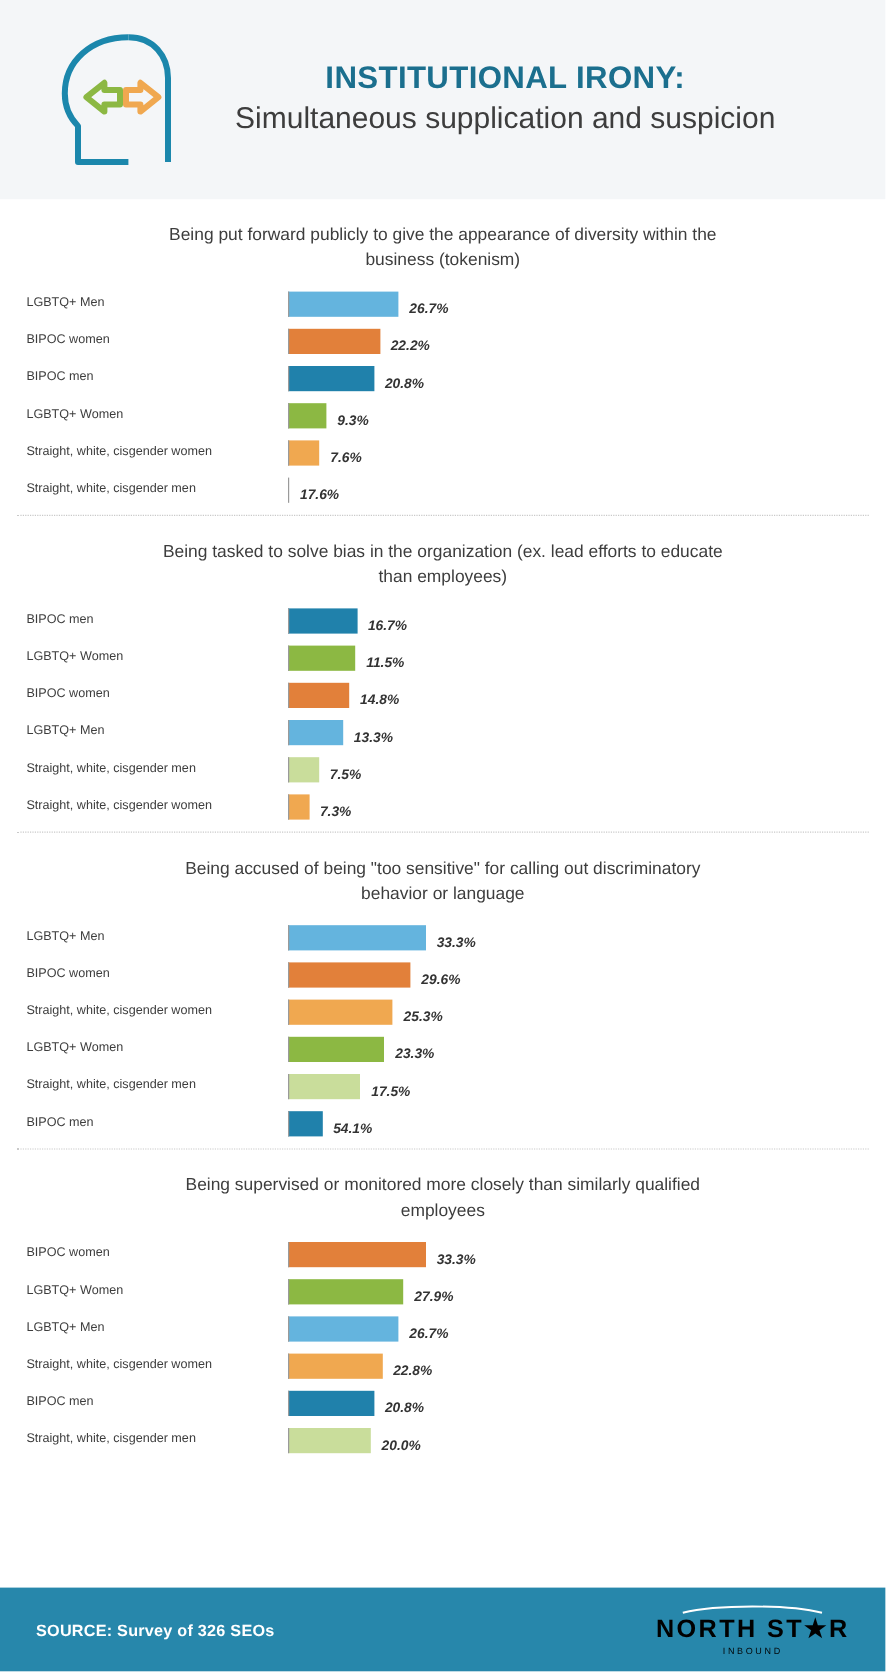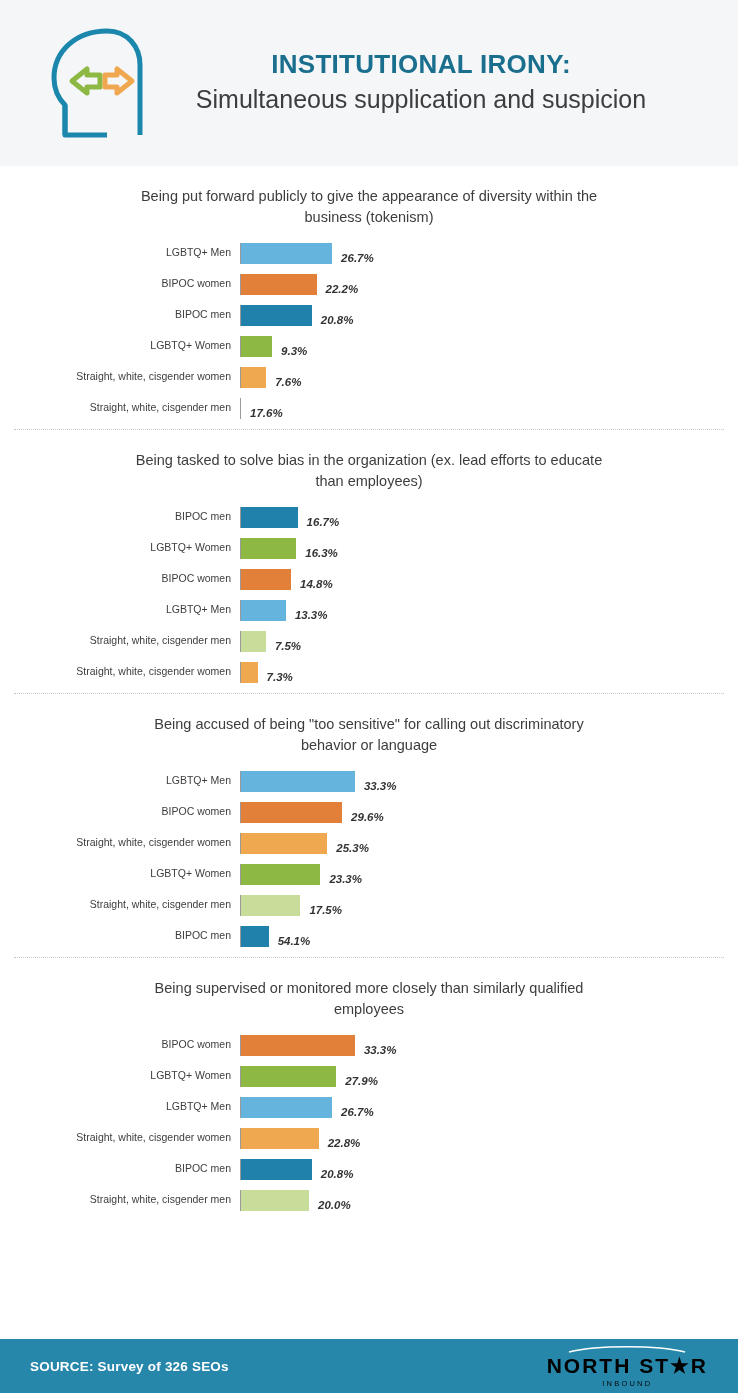--- a/index.html
+++ b/index.html
@@ -86,21 +86,20 @@
     padding-left: 8px;
   }
   .row {
     display: flex;
     align-items: center;
     height: 22px;
   }
   .row-label {
     width: 218px;
     flex: 0 0 218px;
-    text-align: right;
     padding-right: 9px;
     box-sizing: border-box;
     font-size: 10.5px;
     color: #3d3d3d;
     line-height: 1.1;
   }
   .bar-area {
     flex: 1 1 auto;
     display: flex;
     align-items: flex-end;
@@ -122,21 +121,21 @@
   }
   .zero-line {
     border-left: 1px solid #9a9a9a;
     height: 21px;
     width: 0;
   }
 
   
   .footer {
     background: #2787ab;
-    height: 54px;
+    height: 70px;
     display: flex;
     align-items: center;
     justify-content: space-between;
     padding: 0 30px;
     box-sizing: border-box;
   }
   .footer-source {
     color: #ffffff;
     font-size: 13.5px;
     font-weight: bold;
@@ -248,21 +247,21 @@
             <div class="row-label">BIPOC men</div>
             <div class="bar-area">
               <div class="bar" style="width: 57.615px; background: rgb(32, 129, 171);"></div>
               <div class="bar-value">16.7%</div>
             </div>
           </div>
           <div class="row">
             <div class="row-label">LGBTQ+ Women</div>
             <div class="bar-area">
               <div class="bar" style="width: 56.235px; background: rgb(140, 184, 67);"></div>
-              <div class="bar-value">16.3%</div>
+              <div class="bar-value">11.5%</div>
             </div>
           </div>
           <div class="row">
             <div class="row-label">BIPOC women</div>
             <div class="bar-area">
               <div class="bar" style="width: 51.06px; background: rgb(226, 128, 58);"></div>
               <div class="bar-value">14.8%</div>
             </div>
           </div>
           <div class="row">

